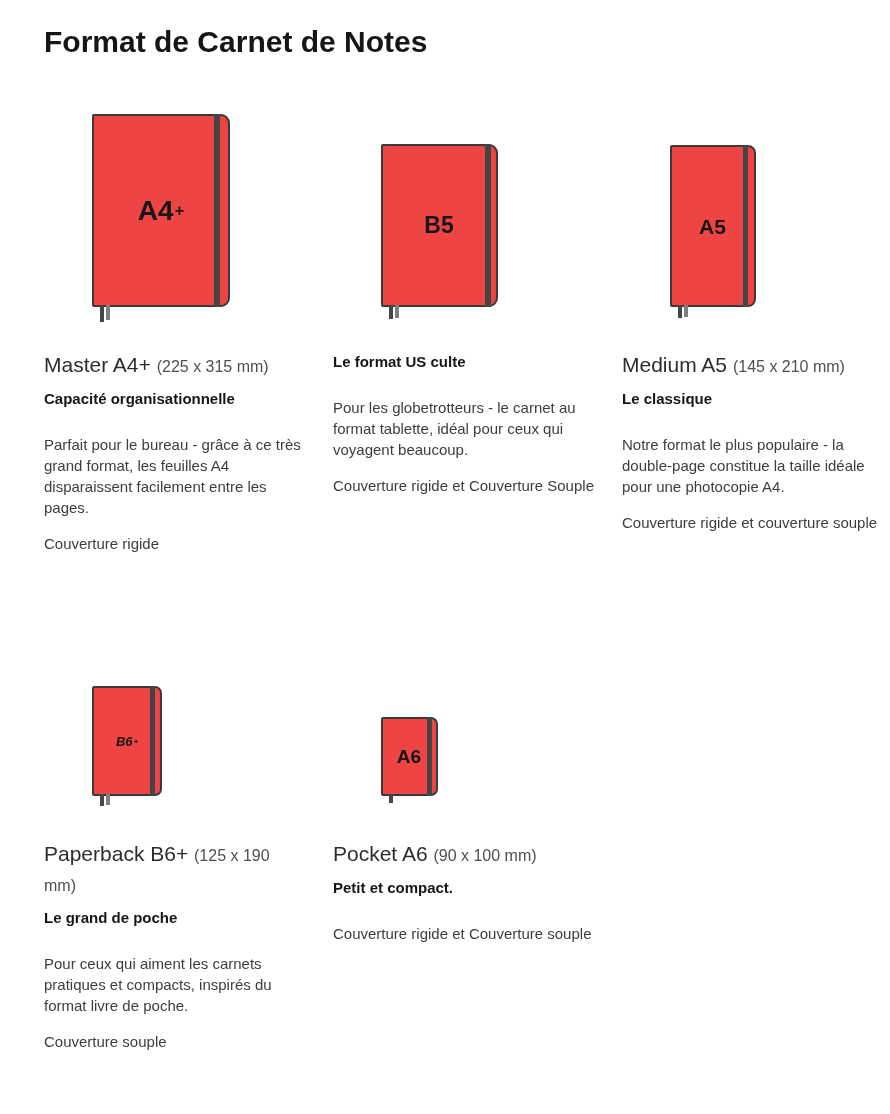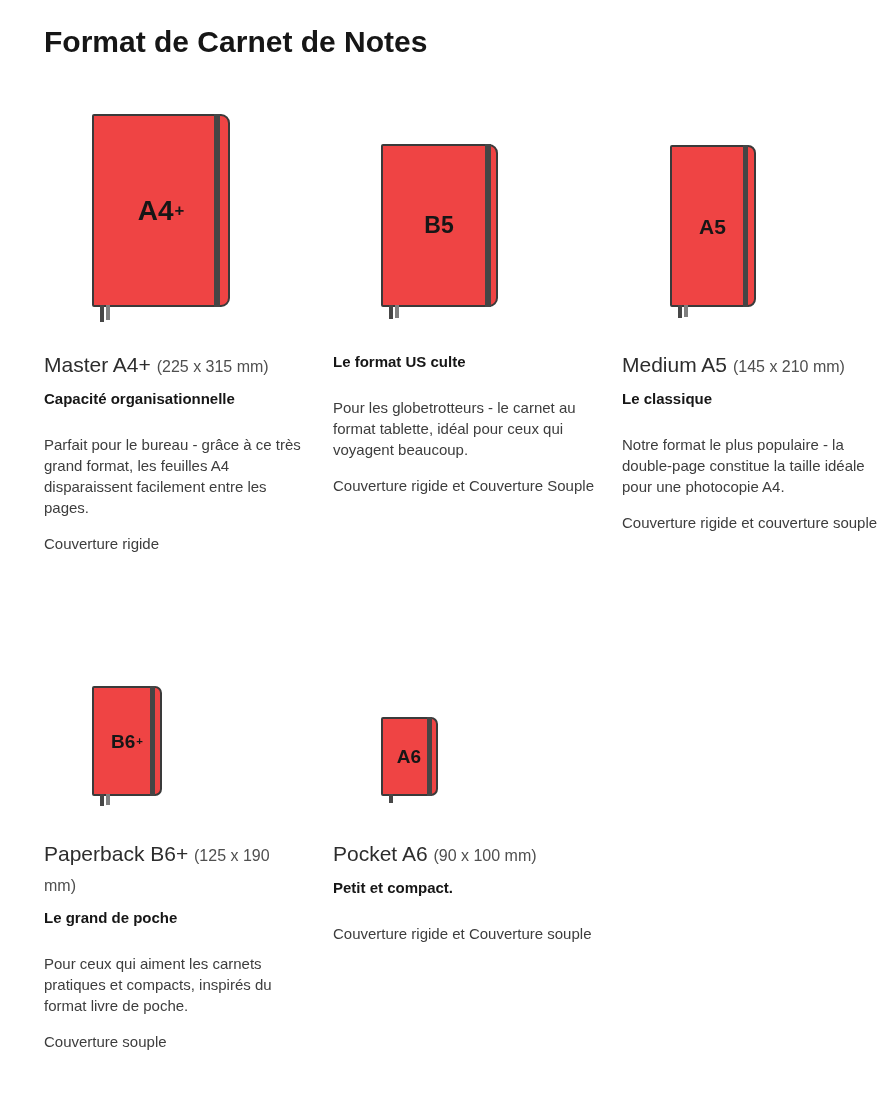--- a/index.html
+++ b/index.html
@@ -101,21 +101,21 @@
       <p class="covers">Couverture rigide et couverture souple</p>
     </article>
 
   </section>
 
   <section class="grid grid-row2">
 
     <article class="card">
       <div class="figure">
         <div class="notebook" style="width: 70px; height: 110px; border-radius: 2px 7px 7px 2px;">
-          <span class="nb-label" style="font-size: 19px;"><span>B6</span><span class="nb-plus">+</span></span>
+          <span class="nb-label" style="font-size: 13px; font-style: italic;"><span>B6</span><span class="nb-plus">+</span></span>
           <span class="band" style="right: 5px; width: 5px;"></span>
           <span class="bm bm1" style="height: 12px; bottom: -12px;"></span>
           <span class="bm bm2" style="height: 11px; bottom: -11px;"></span>
         </div>
       </div>
       <h2 class="card-title"><span>Paperback B6+</span> <span class="dims">(125 x 190 mm)</span></h2>
       <p class="tagline">Le grand de poche</p>
       <p class="desc">Pour ceux qui aiment les carnets pratiques et compacts, inspirés du format livre de poche.</p>
       <p class="covers">Couverture souple</p>
     </article>

